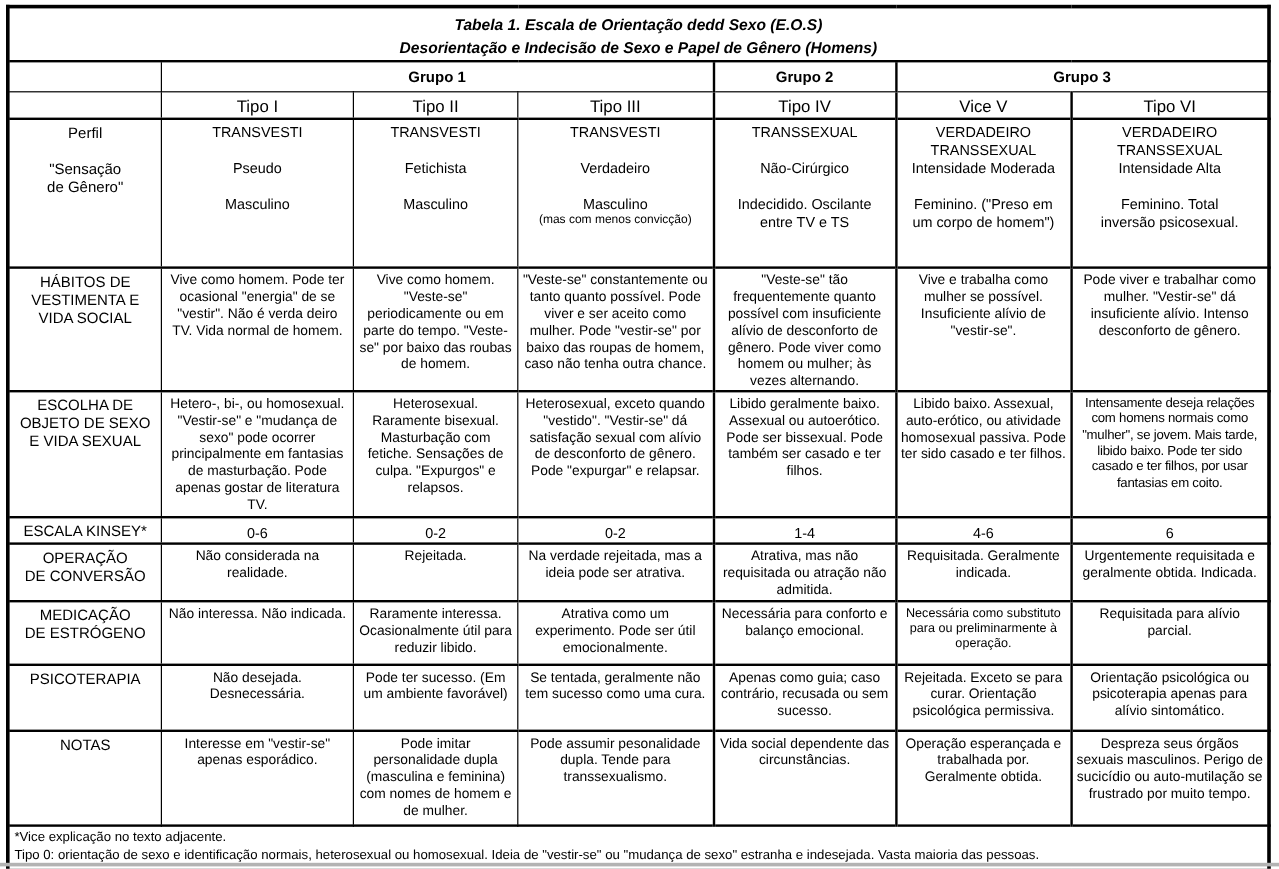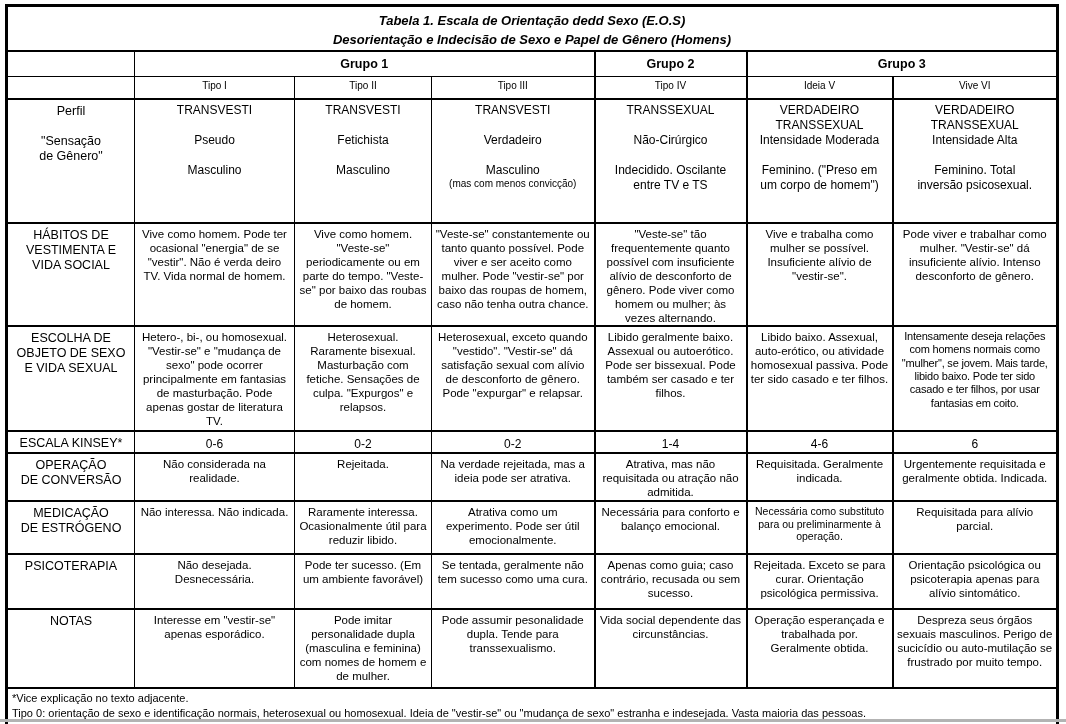--- a/index.html
+++ b/index.html
@@ -37,21 +37,21 @@
   tr.r-escolha { height: 105px; }
   tr.r-kinsey { height: 22px; }
   tr.r-operacao { height: 48px; }
   tr.r-medicacao { height: 53px; }
   tr.r-psico { height: 55px; }
   tr.r-notas { height: 79px; }
   tr.r-foot { height: 38px; }
 
   .title-cell { font-weight: bold; font-style: italic; font-size: 13px; line-height: 1.45; padding-top: 5px; margin-left: 48px; }
   .grupo { font-weight: bold; font-size: 12.5px; padding-top: 5px; }
-  .tipo  { font-size: 10px; padding-top: 3px; }
+  .tipo  { font-size: 14px; padding-top: 3px; }
   .rowhead { font-size: 12.5px; white-space: pre-line; line-height: 1.2; padding-top: 4px; }
   .cell { font-size: 11.5px; line-height: 1.22; padding-top: 3px; }
   .pre { white-space: pre-line; }
   .perfil-cell { font-size: 12px; line-height: 1.25; }
   .note { font-size: 10px; line-height: 1.1; }
   .kinsey-cell { font-size: 12px; padding-top: 5px; margin-top: 44px; }
   .sm  { font-size: 10.5px; }
   .sm2 { font-size: 11px; letter-spacing: -0.2px; }
   .foot-cell { text-align: left; font-size: 11px; line-height: 1.35; padding: 2px 4px 0 4px; }
   .page-edge { position: absolute; left: 0; top: 719px; width: 1066px; height: 3px; background: #b3b3b3; }
@@ -85,22 +85,22 @@
       <td class="grupo bL2">Grupo 2</td>
       <td colspan="2" class="grupo bL2">Grupo 3</td>
     </tr>
 
     <tr class="r-tipo">
       <td></td>
       <td class="tipo">Tipo I</td>
       <td class="tipo">Tipo II</td>
       <td class="tipo">Tipo III</td>
       <td class="tipo bL2">Tipo IV</td>
-      <td class="tipo bL2">Ideia V</td>
-      <td class="tipo bL2">Vive VI</td>
+      <td class="tipo bL2">Vice V</td>
+      <td class="tipo bL2">Tipo VI</td>
     </tr>
 
     <tr class="r-perfil">
       <td class="rowhead">Perfil
 
 "Sensação
 de Gênero"</td>
       <td class="cell perfil-cell">
             <div class="pre">TRANSVESTI
 

